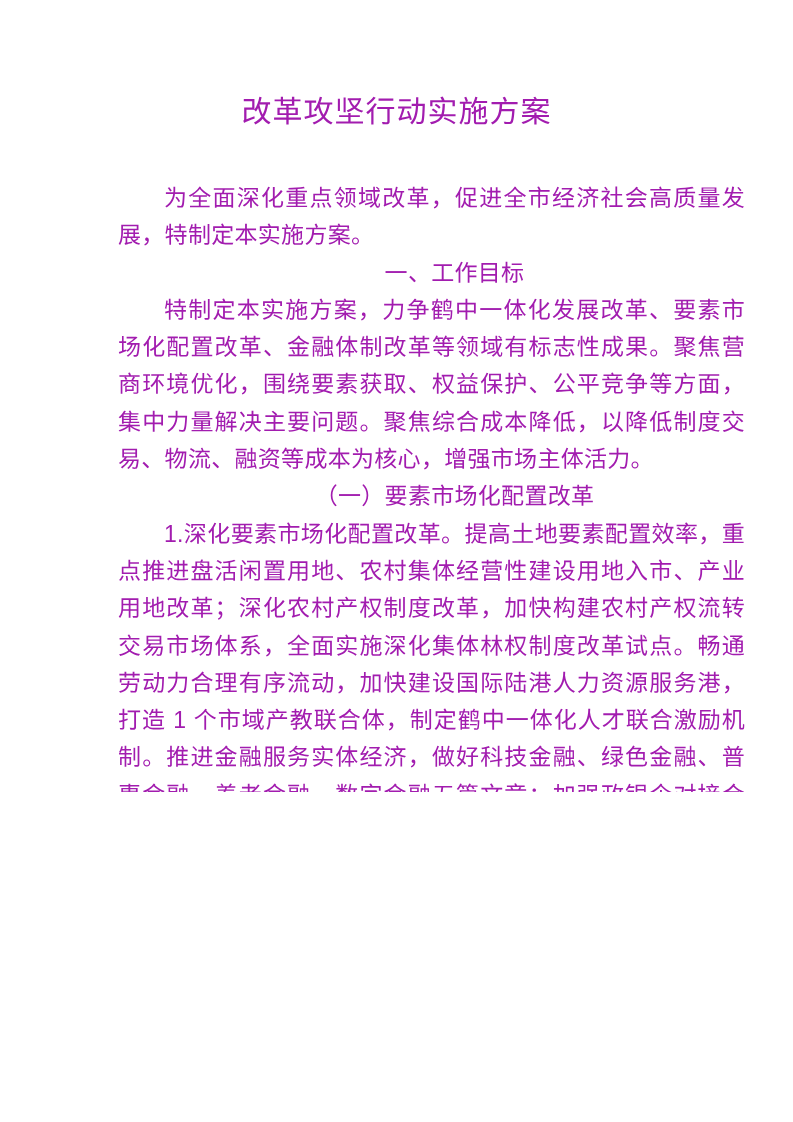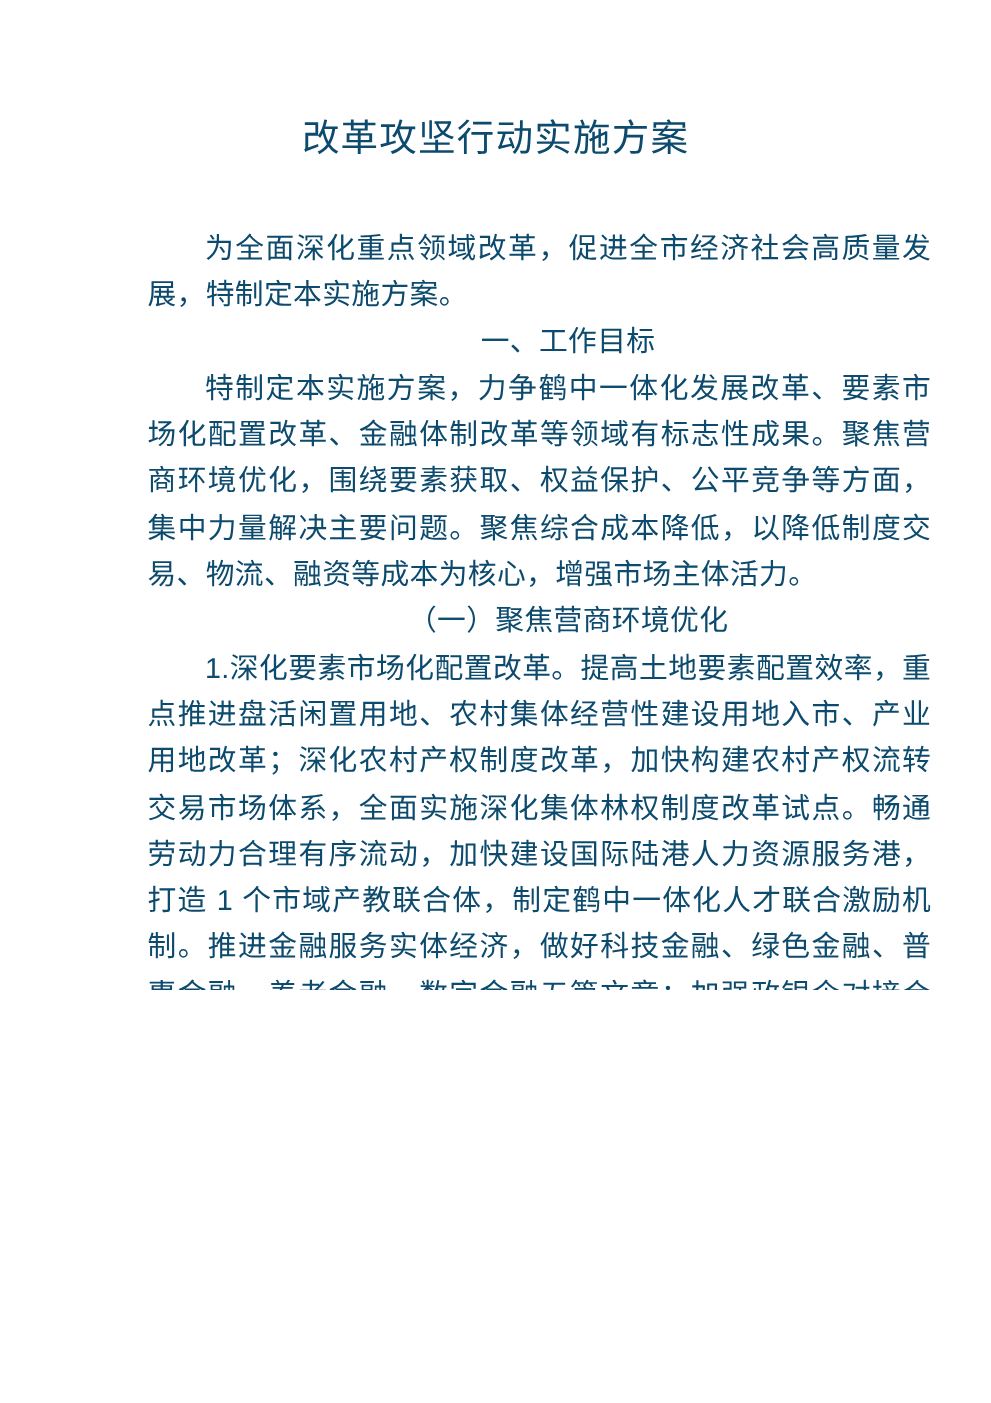--- a/index.html
+++ b/index.html
@@ -7,21 +7,21 @@
     margin: 0;
     padding: 0;
     background: #ffffff;
   }
   .page {
     position: relative;
     width: 793px;
     height: 792px;
     margin: 0 auto;
     background: #ffffff;
-    color: #0c4a6e;
+    color: #a21caf;
     font-family: "Liberation Sans", "DejaVu Sans", sans-serif;
     overflow: hidden;
     box-sizing: border-box;
   }
   .doc-title {
     margin: 90px 0 0 0;
     padding: 0;
     font-size: 30px;
     line-height: 44px;
     font-weight: normal;
@@ -55,17 +55,17 @@
   <h1 class="doc-title">改革攻坚行动实施方案</h1>
 
   <div class="doc-content">
     <p class="para body">为全面深化重点领域改革，促进全市经济社会高质量发展，特制定本实施方案。</p>
 
     <p class="para heading-l1">一、工作目标</p>
 
     <p class="para body">特制定本实施方案，力争鹤中一体化发展改革、要素市场化配置改革、金融体制改革等领域有标志性成果。聚焦营商环境优化，围绕要素获取、权益保护、公平竞争等方面，集中力量解决主要问题。聚焦综合成本降低，以降低制度交易、物流、融资等成本为核心，增强市场主体活力。</p>
 
 
-    <p class="para heading-l2">（一）聚焦营商环境优化</p>
+    <p class="para heading-l2">（一）要素市场化配置改革</p>
 
     <p class="para body">1.深化要素市场化配置改革。提高土地要素配置效率，重点推进盘活闲置用地、农村集体经营性建设用地入市、产业用地改革；深化农村产权制度改革，加快构建农村产权流转交易市场体系，全面实施深化集体林权制度改革试点。畅通劳动力合理有序流动，加快建设国际陆港人力资源服务港，打造 1 个市域产教联合体，制定鹤中一体化人才联合激励机制。推进金融服务实体经济，做好科技金融、绿色金融、普惠金融、养老金融、数字金融五篇文章；加强政银企对接合作，拓展金融超市服务功能，降低中小企业融资成本，力争新增银行贷款 250 亿元以上。推动技术要素向现实生产力转化，重点推进科技成果评价和权益分配、科技项目评审、科技人才评价等改革。推进数据共享、探索数据交易规则，集</p>
   </div>
 </div>
 
 </body></html>

